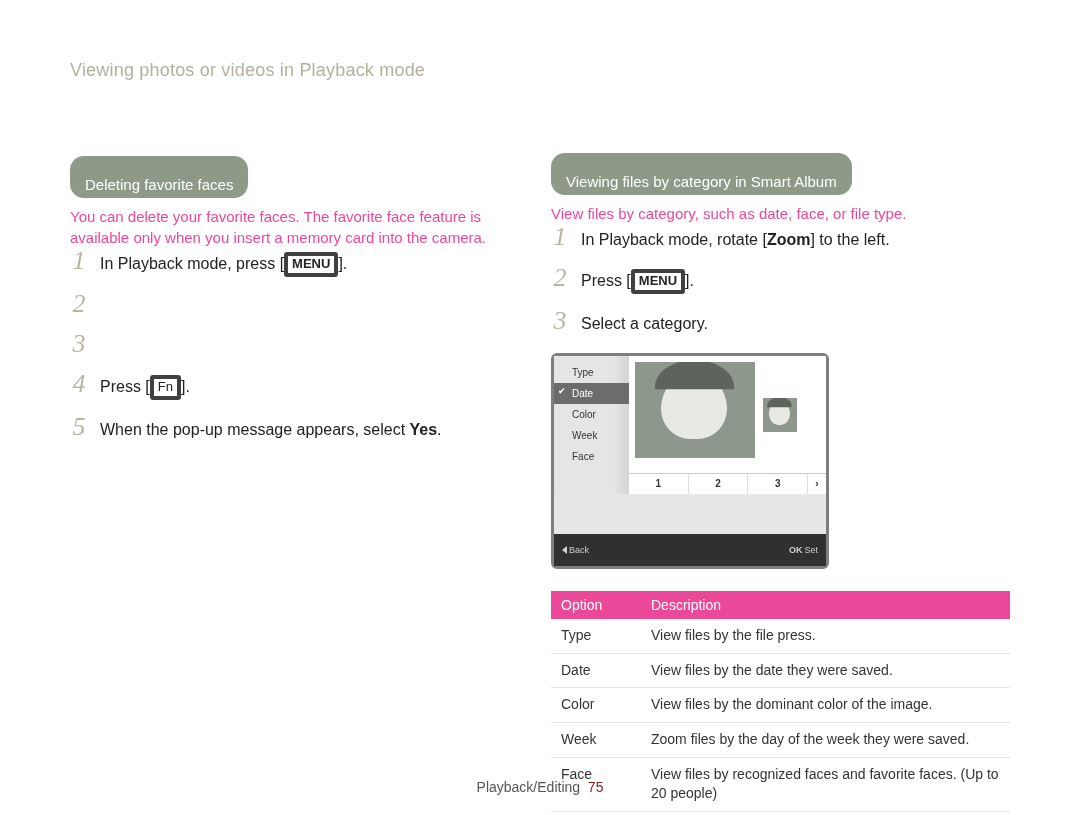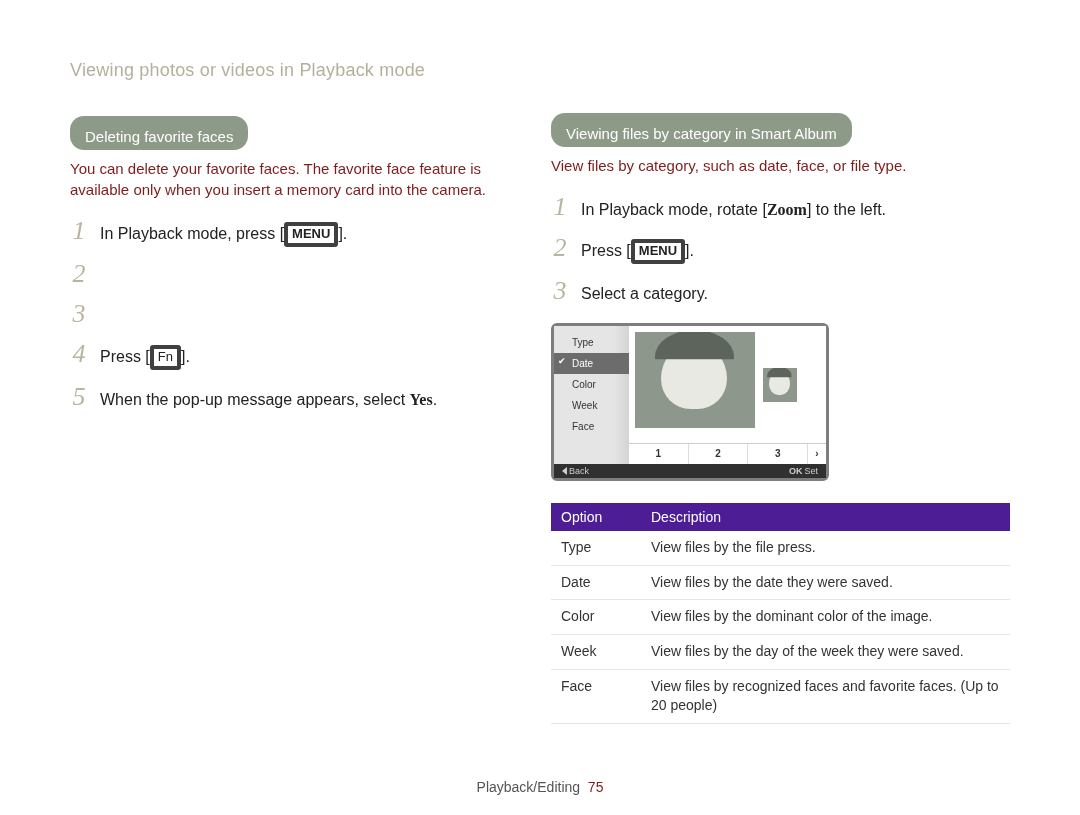--- a/index.html
+++ b/index.html
@@ -21,29 +21,29 @@
     font-size:18px;
     color:#b5b09d;
     margin-bottom:35px;
     letter-spacing:0.2px;
   }
   .pill{
     display:inline-block;
     background:#8e9a88;
     color:#fff;
     border-radius:14px;
-    padding:12px 15px 5px 15px;
+    padding:20px 15px 5px 15px;
     font-size:15px;
     margin-bottom:8px;
+    margin-top:40px;
   }
   .intro{
     font-size:15px;
     line-height:1.4;
-    color:#7f1d1d;
-    margin-bottom:18px;
+    color:#ec4899;
   }
   ol.steps{list-style:none;padding:0;margin:0;}
   ol.steps>li{
     display:flex;
     align-items:flex-start;
     gap:12px;
     margin:0 0 14px 0;
     font-size:16px;
     line-height:1.45;
     color:#222;
@@ -63,21 +63,21 @@
     border:4px solid #404040;
     border-radius:3px;
     padding:0 4px;
     font-weight:bold;
     font-size:13px;
     background:#fff;
     line-height:1.3;
     vertical-align:1px;
   }
   .fakebtn.nobold{font-weight:normal;}
-  .bold{font-weight:bold;font-family:Liberation Serif, serif;}
+  .bold{font-weight:bold;}
   .arrow{font-weight:normal;padding:0 2px;}
   .icon-settings{
     display:inline-block;
     width:28px;height:18px;
     background:#2c2c2c;
     border-radius:4px;
     position:relative;
     vertical-align:-3px;
   }
   .icon-settings::after{
@@ -168,28 +168,29 @@
     height:20px;
     border-top:1px solid #ccc;
     display:flex;
     font-size:10px;
     font-weight:bold;
   }
   .pager span{flex:1;text-align:center;line-height:20px;border-right:1px solid #ddd;}
   .pager span:last-child{border-right:none;}
   .pager .arrow-cell{flex:0 0 18px;}
   .screen-footer{
-    height:14px;
+    height:32px;
     background:#303030;
     color:#cfcfcf;
     display:flex;
     align-items:center;
     font-size:9px;
     padding:0 8px;
     gap:14px;
+    margin-top:40px;
   }
   .screen-footer .lbl{margin-left:2px;}
   .tri{
     display:inline-block;width:0;height:0;
     border-top:4px solid transparent;
     border-bottom:4px solid transparent;
     border-right:5px solid #cfcfcf;
     vertical-align:-1px;
   }
   .okbox{
@@ -200,21 +201,21 @@
   }
 
   
   table.options{
     border-collapse:collapse;
     width:100%;
     font-size:14px;
     margin-bottom:30px;
   }
   table.options th{
-    background:#4c1d95;
+    background:#ec4899;
     color:#fff;
     text-align:left;
     font-weight:normal;
     padding:6px 10px;
   }
   table.options td{
     padding:7px 10px;
     border-bottom:1px solid #e6e6e0;
     vertical-align:top;
     color:#333;
@@ -343,21 +344,21 @@
           <tr>
             <td>Date</td>
             <td>View files by the date they were saved.</td>
           </tr>
           <tr>
             <td>Color</td>
             <td>View files by the dominant color of the image.</td>
           </tr>
           <tr>
             <td>Week</td>
-            <td>View files by the day of the week they were saved.</td>
+            <td>Zoom files by the day of the week they were saved.</td>
           </tr>
           <tr>
             <td>Face</td>
             <td>View files by recognized faces and favorite faces. (Up to 20 people)</td>
           </tr>
         </tbody>
     </table>
   </div>
 </div>
 

